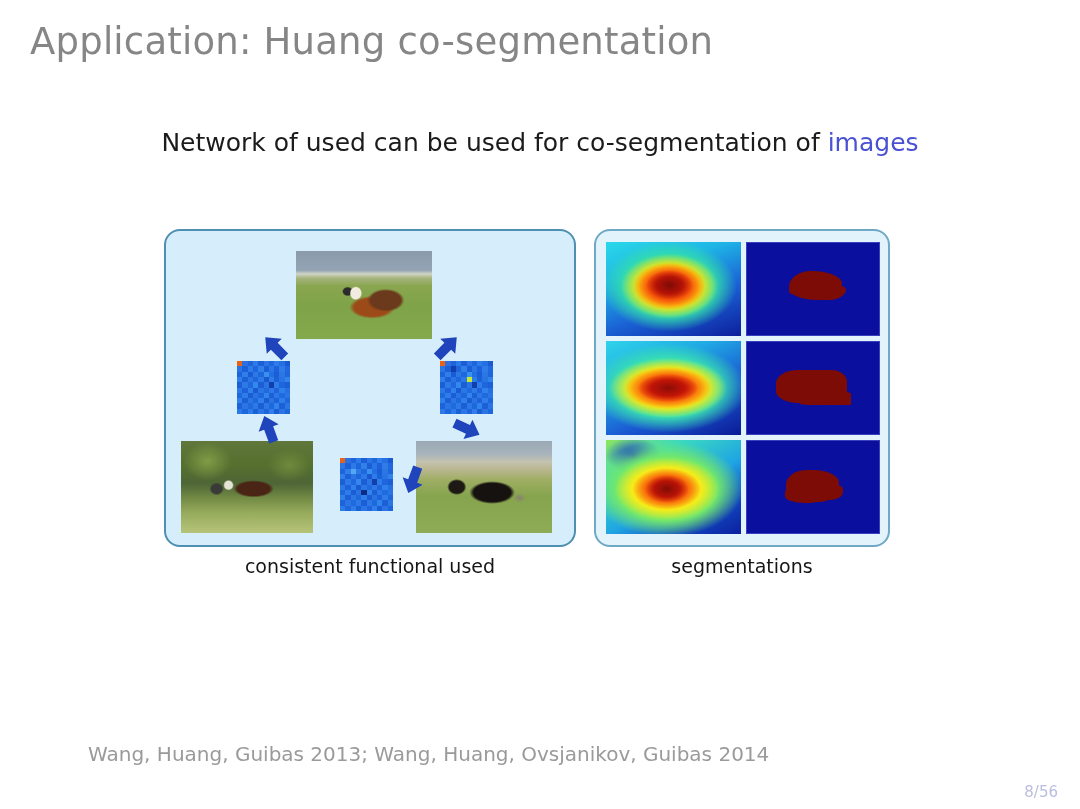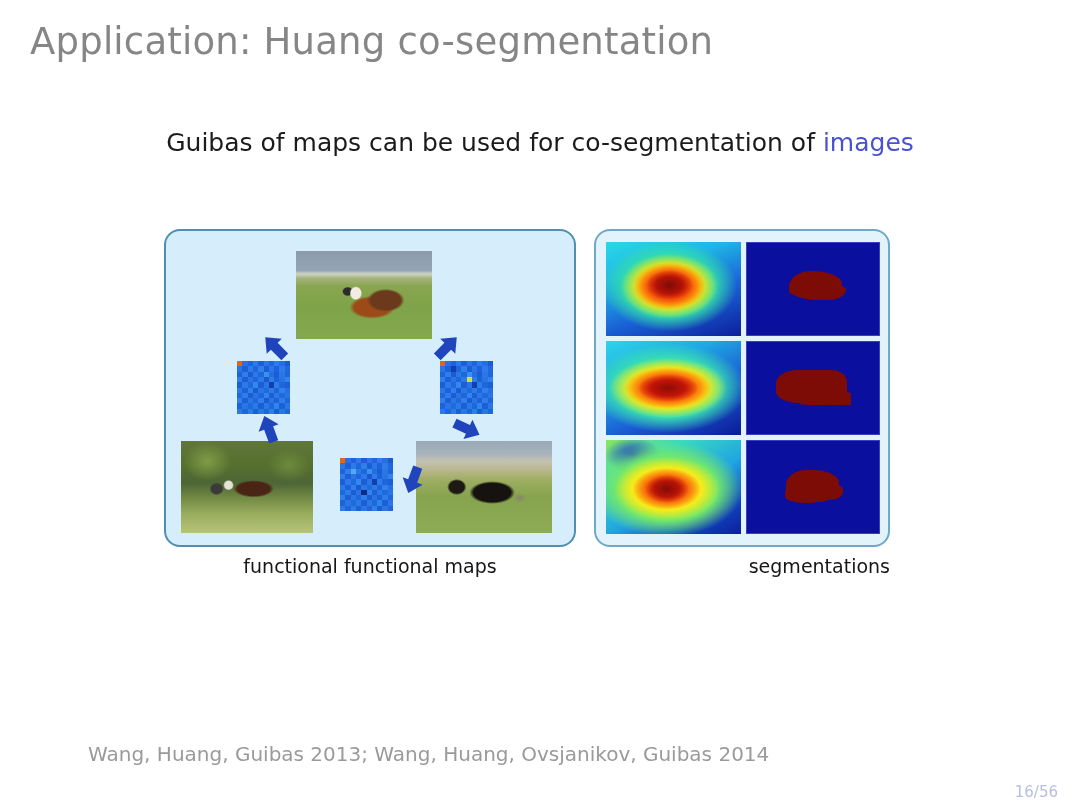--- a/index.html
+++ b/index.html
@@ -67,21 +67,21 @@
 
   
   .caption {
     position: absolute;
     font-size: 19px;
     color: #161616;
     white-space: nowrap;
     text-align: center;
   }
   .caption-left { left: 164px; top: 555px; width: 412px; }
-  .caption-right { left: 594px; top: 555px; width: 296px; text-align: right; }
+  .caption-right { left: 594px; top: 555px; width: 296px; }
 
   
   .citation {
     position: absolute;
     left: 88px;
     top: 742px;
     font-size: 20px;
     color: #9a9a9a;
     white-space: nowrap;
   }
@@ -236,21 +236,21 @@
     border-radius: 40% 48% 38% 50% / 46% 40% 52% 44%;
     box-shadow: -8px 8px 0 -7px #7d0c06, 12px 6px 0 -8px #7d0c06;
   }
 </style>
 </head>
 <body>
 
 <div class="slide-title">Application: Huang co-segmentation</div>
 
 <div class="subtitle">
-  <span>Guibas of maps can be used for co-segmentation of </span><span class="hl">images</span>
+  <span>Network of used can be used for co-segmentation of </span><span class="hl">images</span>
 </div>
 
 <div class="panel panel-left"></div>
 
 <div class="photo photo-top"></div>
 <div class="photo photo-bottomleft"></div>
 <div class="photo photo-bottomright"></div>
 
 <div class="fmap fm-left">
     <div style="background: rgb(232, 99, 26);"></div>
@@ -578,21 +578,21 @@
   <svg viewBox="0 0 32 32">
       <path d="M16 3 L26 15 L20.5 15 L20.5 29 L11.5 29 L11.5 15 L6 15 Z" fill="currentColor"></path>
     </svg>
 </div>
 <div class="arrow ar-lu">
   <svg viewBox="0 0 32 32">
       <path d="M16 3 L26 15 L20.5 15 L20.5 29 L11.5 29 L11.5 15 L6 15 Z" fill="currentColor"></path>
     </svg>
 </div>
 
-<div class="caption caption-left">functional functional maps</div>
+<div class="caption caption-left">consistent functional used</div>
 
 <div class="panel panel-right"></div>
 
 <div class="seg-grid">
   <div class="seg-cell heat heat-1"></div>
   <div class="seg-cell mask">
     <div class="mask-blob blob-1"></div>
   </div>
 
   <div class="seg-cell heat heat-2"></div>
@@ -603,13 +603,13 @@
   <div class="seg-cell heat heat-3"></div>
   <div class="seg-cell mask">
     <div class="mask-blob blob-3"></div>
   </div>
 </div>
 
 <div class="caption caption-right">segmentations</div>
 
 <div class="citation">Wang, Huang, Guibas 2013; Wang, Huang, Ovsjanikov, Guibas 2014</div>
 
-<div class="page-number">16/56</div>
+<div class="page-number">8/56</div>
 
 </body></html>

